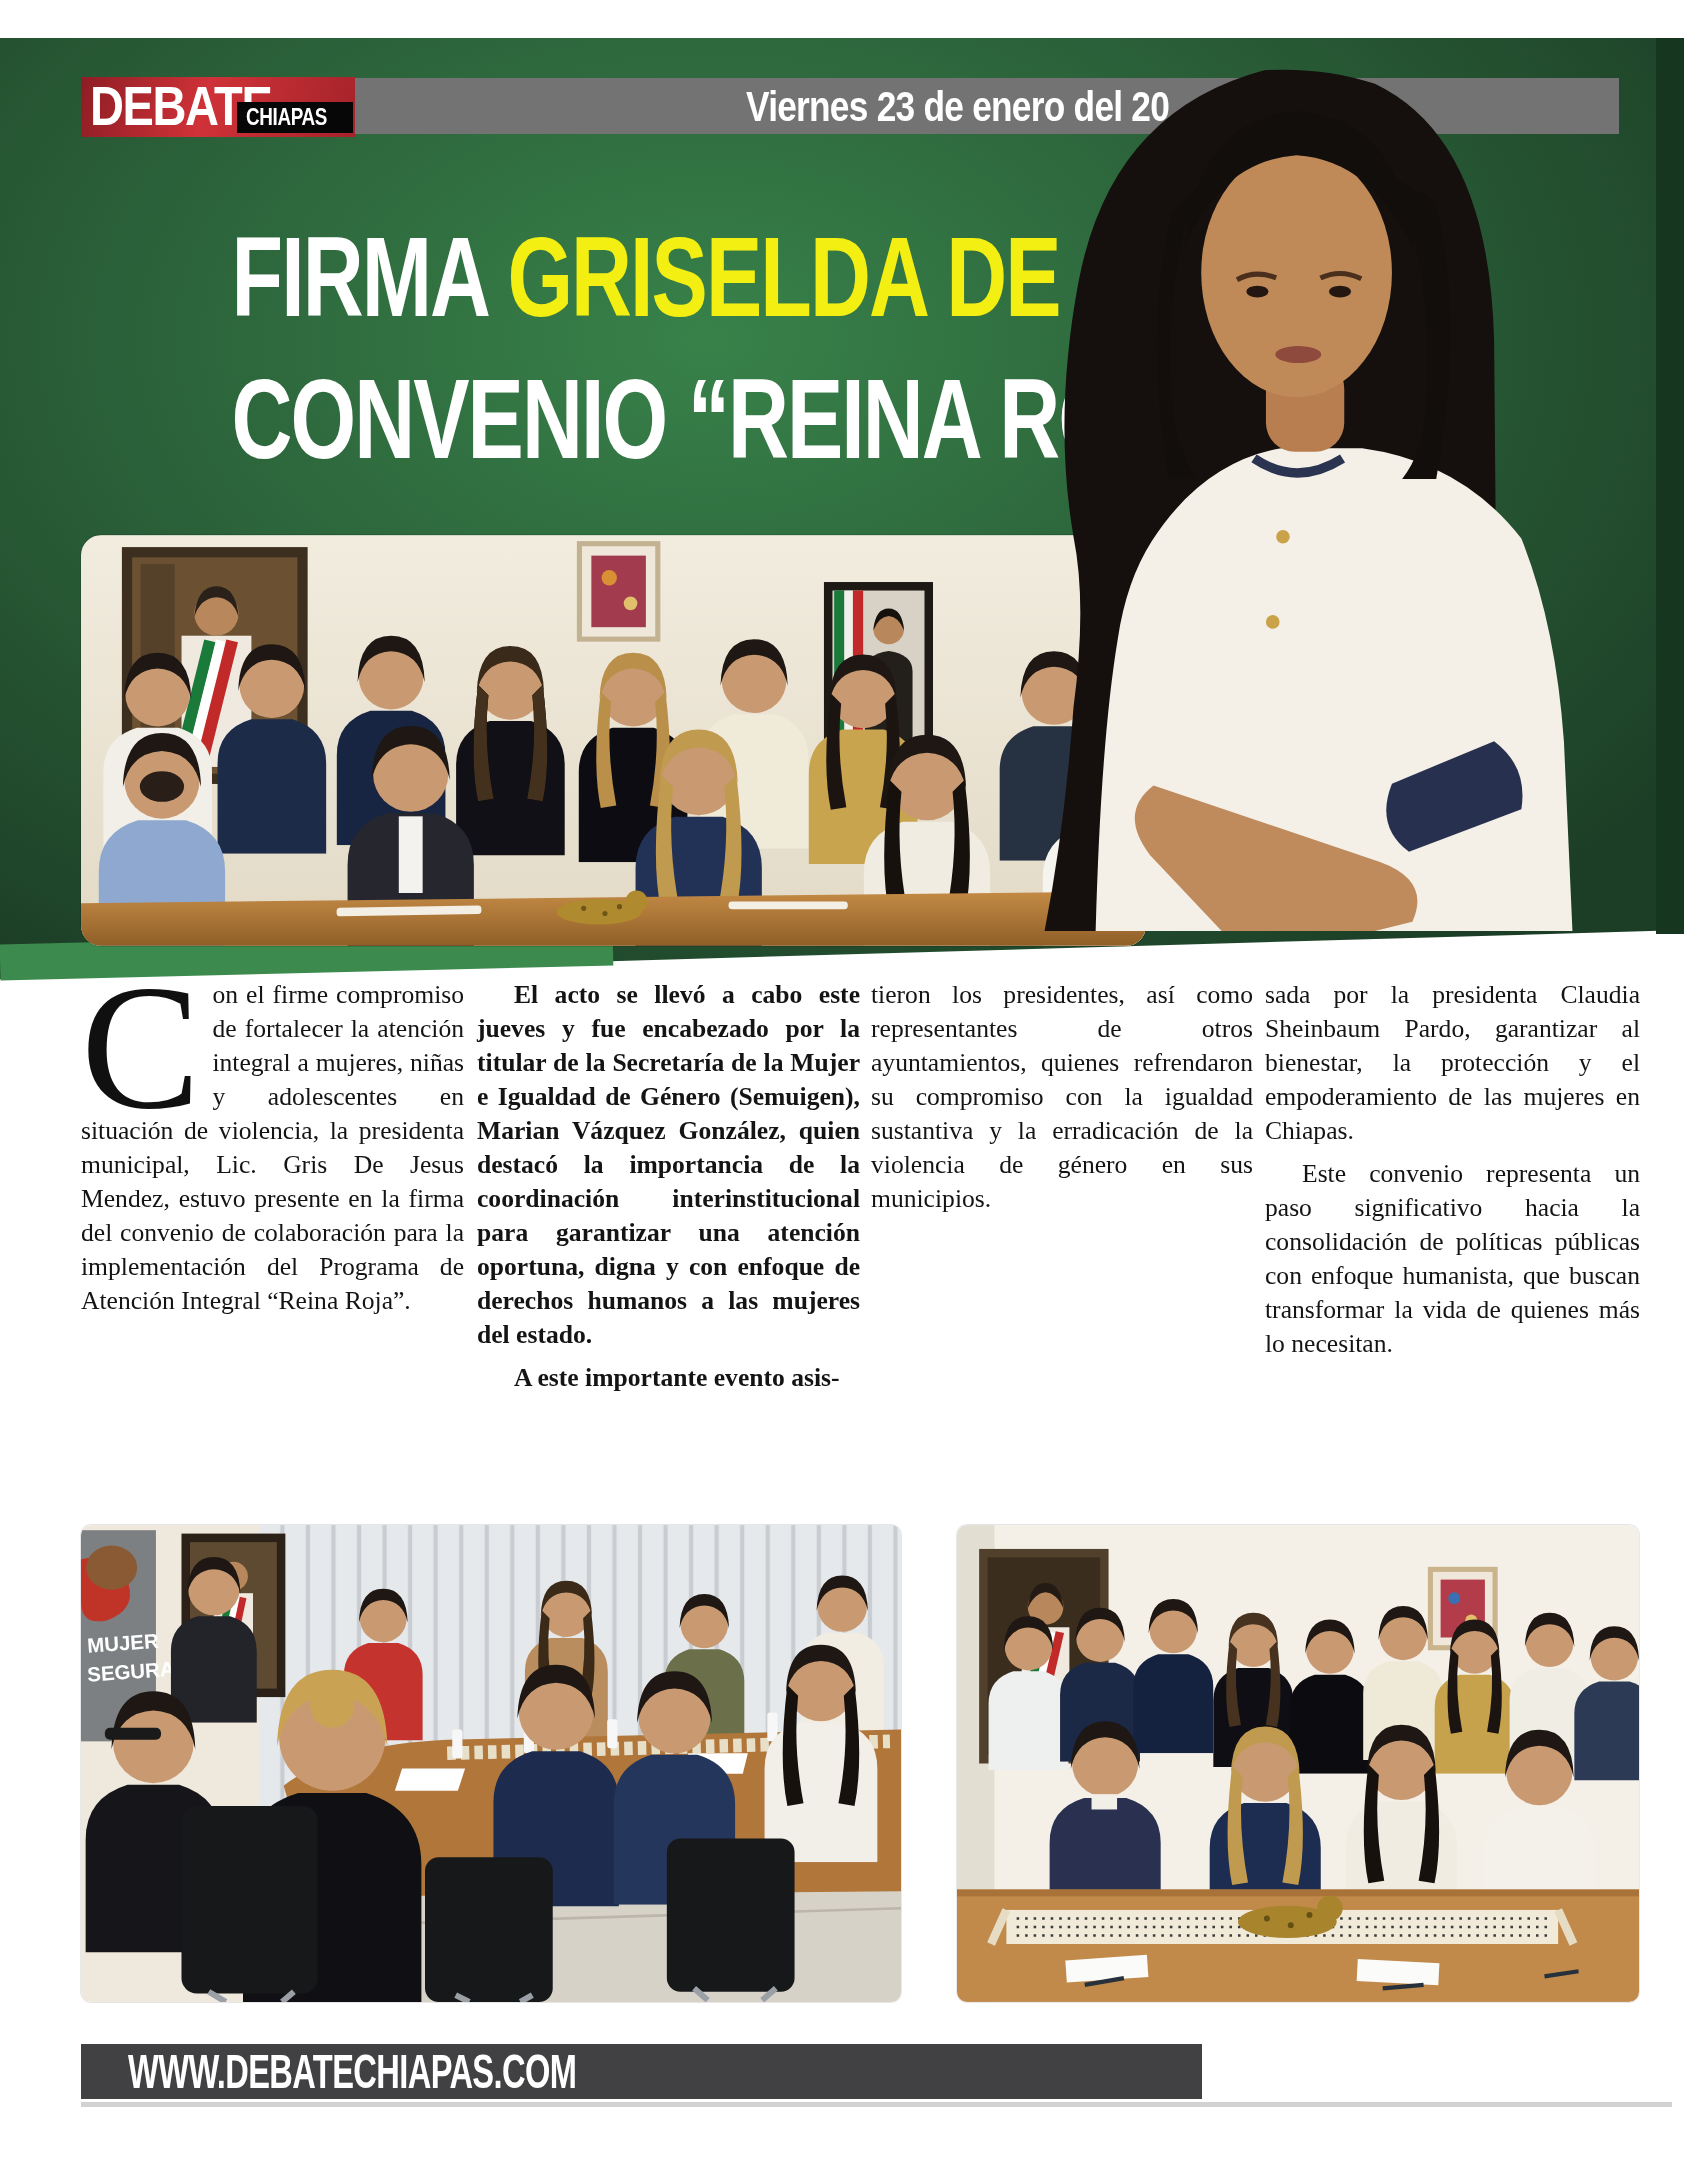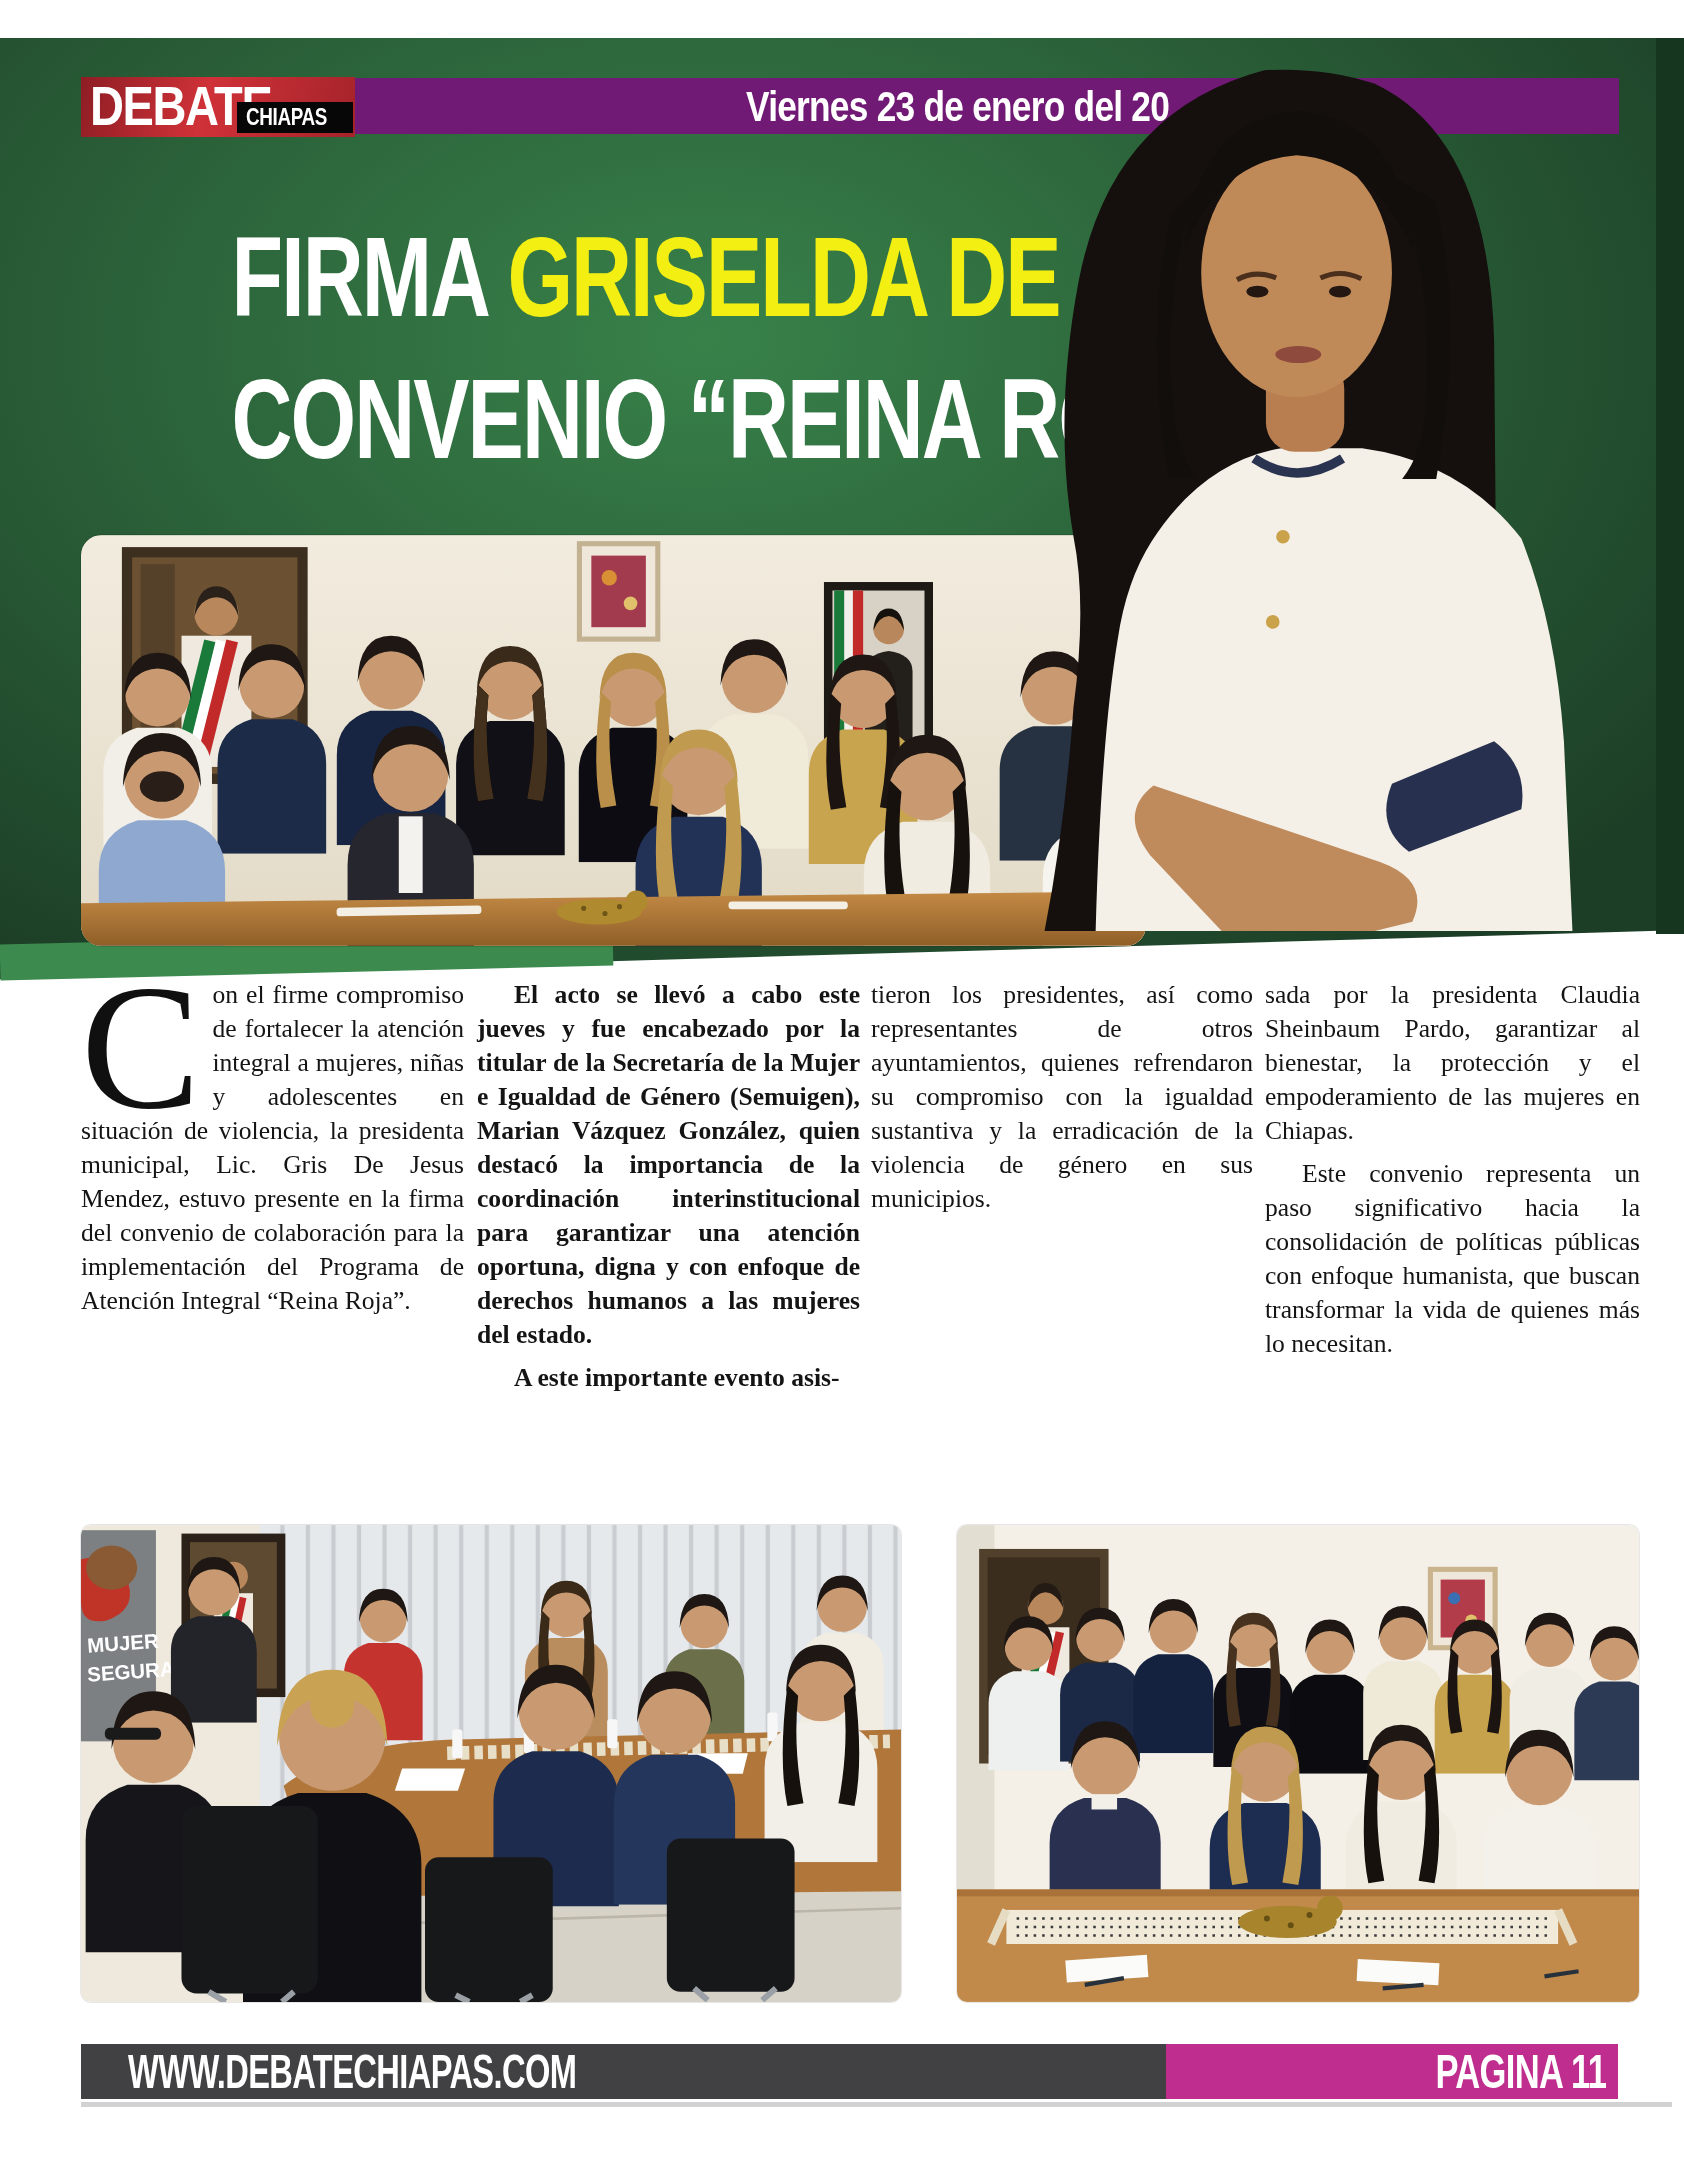--- a/index.html
+++ b/index.html
@@ -8,21 +8,21 @@
   .abs{position:absolute;}
 
   
   #hero{left:0;top:38px;width:1685px;height:941px;
         background:radial-gradient(ellipse 1193px 767px at 42% 32%, #38824a 0%, #2a5f38 52%, #1c3e26 100%);
         clip-path:polygon(0 0,100% 0,100% 94.8%,0 100%);}
   #hero-band{left:0;top:937px;width:613px;height:36px;background:#3c8a4e;transform:rotate(-1.4deg);z-index:2;}
   #hero-right-strip{left:1656px;top:38px;width:29px;height:896px;background:#17361f;z-index:6;}
 
   
-  #date-banner{left:334px;top:78px;width:1285px;height:56px;background:#701a75;z-index:3;}
+  #date-banner{left:334px;top:78px;width:1285px;height:56px;background:#737373;z-index:3;}
   #date-text{left:412px;top:0px;height:56px;line-height:56px;color:#fff;font-weight:bold;
              font-size:43px;letter-spacing:-0.9px;transform:scaleX(.82);transform-origin:left center;white-space:nowrap;}
   #logo-box{left:81px;top:77px;width:274px;height:60px;z-index:4;
             background:linear-gradient(105deg,#8e1d24 0%,#cf3238 45%,#a5232a 100%);}
   #logo-text{left:8.5px;top:-1.7px;height:60px;line-height:61px;color:#fff;font-weight:800;
              font-size:56px;letter-spacing:-1.7px;transform:scaleX(.84);transform-origin:left center;}
   #logo-chip{left:156px;top:25px;width:116px;height:31px;background:#070707;z-index:5;
              display:flex;align-items:center;justify-content:flex-start;}
   #logo-chip span{color:#fff;font-weight:bold;font-size:23px;letter-spacing:-0.4px;transform:scaleX(.82);}
 
@@ -372,19 +372,16 @@
         <rect x="128" y="508" width="96" height="26" fill="#fbfbf9" transform="rotate(-4 176 521)"></rect>
         <rect x="470" y="512" width="96" height="26" fill="#fbfbf9" transform="rotate(3 518 525)"></rect>
         <path d="M150,540 L196,532 M500,544 L548,540 M690,530 L730,524" stroke="#27313c" stroke-width="5"></path>
       </g>
     </svg>
   </div>
 
   <div id="footer-gray" class="abs">
     <div id="footer-site" class="abs">WWW.DEBATECHIAPAS.COM</div>
   </div>
-  <div id="footer-magenta" class="abs">
-    <div id="footer-page">PAGINA 11</div>
-  </div>
   <div id="footer-rule" class="abs"></div>
 
 </div>
 
 
 </body></html>

